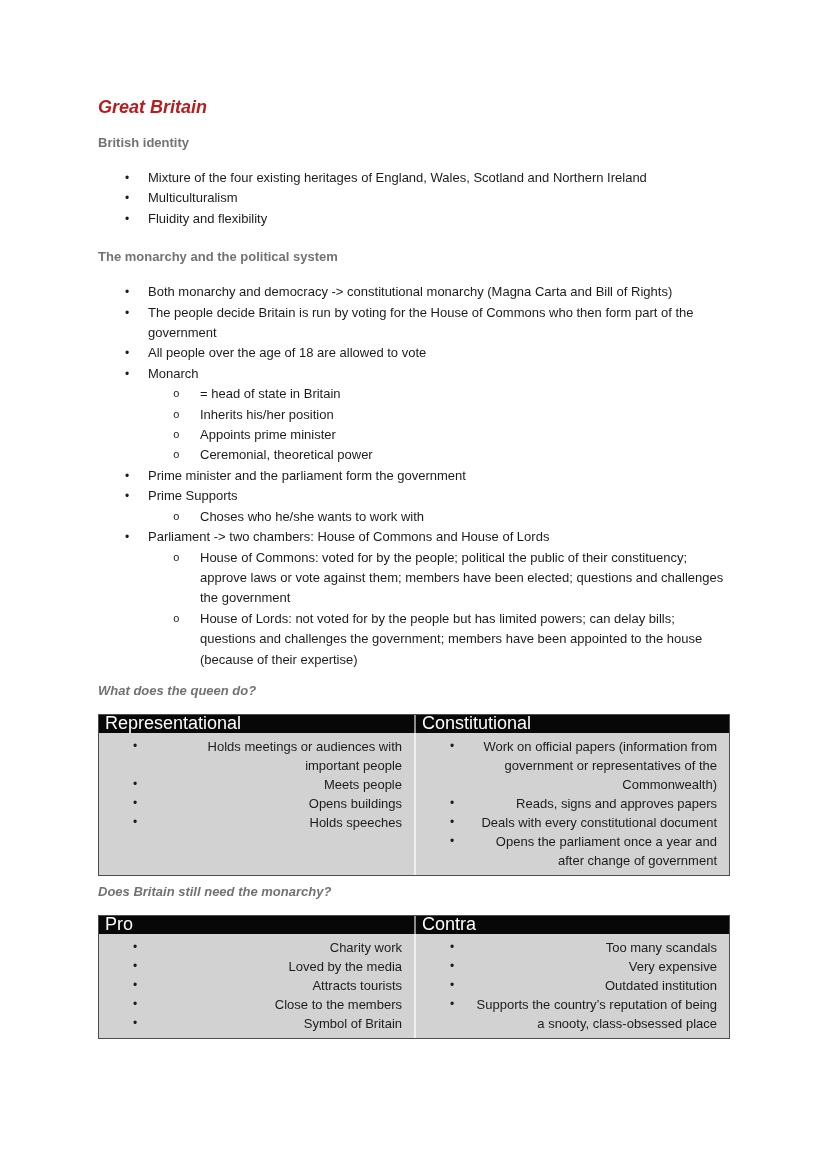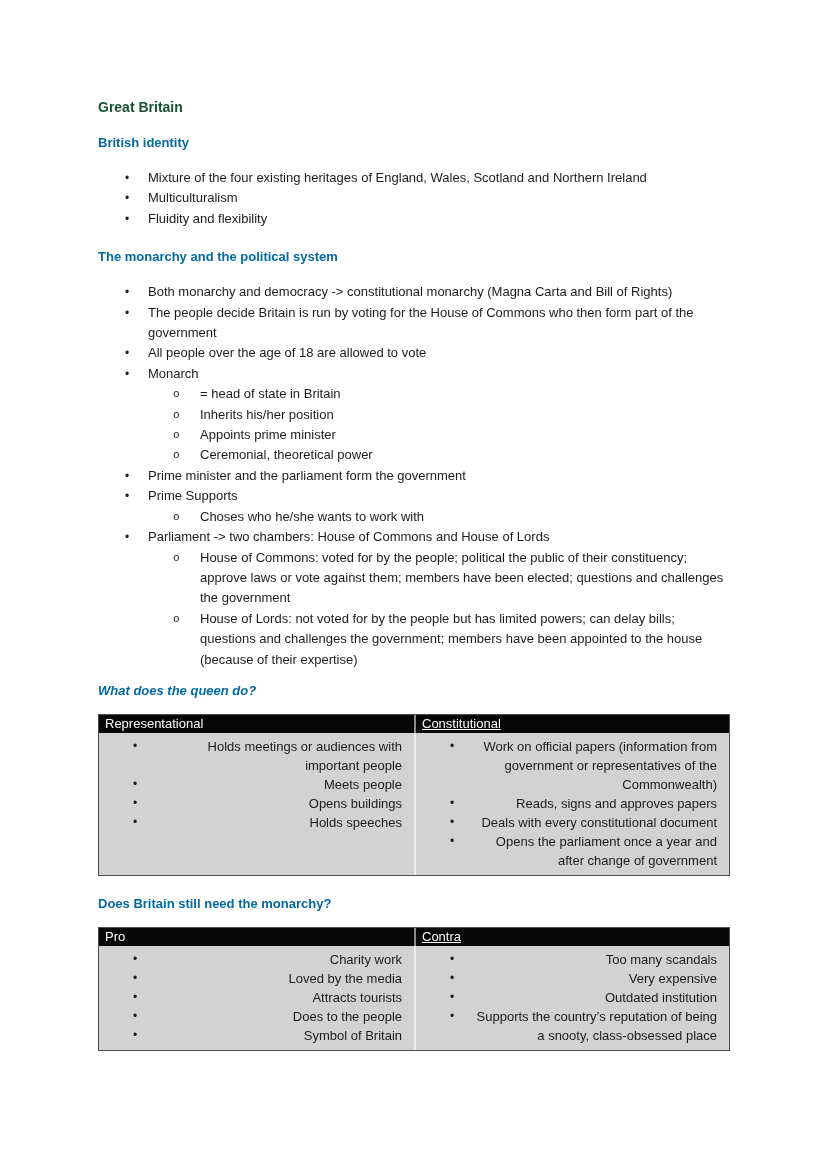--- a/index.html
+++ b/index.html
@@ -8,42 +8,42 @@
     position:relative;
     width:828px; height:1171px;
     margin:0 auto;
     background:#ffffff;
     font-family:"Liberation Sans","DejaVu Sans",sans-serif;
     font-size:13px;
     color:#1c1c1c;
     padding:97px 98px 0 98px;
     overflow:hidden;
   }
-  .doc-title { font-size:14px; font-weight:bold; line-height:21px; color:#14532d; }
-  .h2 { font-size:13px; font-weight:bold; line-height:16px; color:#0369a1; }
+  .doc-title { font-size:18px; font-weight:bold; line-height:21px; color:#b91c1c;font-style:italic; }
+  .h2 { font-size:13px; font-weight:bold; line-height:16px; color:#737373; }
   .mt-heading1 { margin-top:17px; }
   .mt-list { margin-top:17px; }
   .mt-heading2 { margin-top:20px; }
   .mt-heading3 { margin-top:13px;font-style:italic; }
   .mt-table { margin-top:15px; }
-  .mt-heading4 { margin-top:20px; }
+  .mt-heading4 { margin-top:8px;font-style:italic; }
 
   .row { display:flex; line-height:20.4px; }
   .row .m1 { flex:0 0 23px; margin-left:27px; font-size:12px; }
   .row .m2 {
     flex:0 0 27px; margin-left:75px;
     font-family:"Liberation Mono","DejaVu Sans Mono",monospace;
     font-size:11px;
   }
   .row .txt { flex:1 1 auto; }
 
   .tbl { width:632px; border:1px solid #4d4d4d; background:#d2d2d2; }
   .hrow { display:flex; background:#070707; color:#fdfdfd; }
-  .hcell { flex:0 0 50%; padding:1px 8px 2px 6px; line-height:15px; font-size:13px; }
-  .hcell.second { border-left:2px solid #8c8c8c;text-decoration:underline; }
+  .hcell { flex:0 0 50%; padding:1px 8px 2px 6px; line-height:15px; font-size:18px; }
+  .hcell.second { border-left:2px solid #8c8c8c; }
   .brow { display:flex; align-items:stretch; }
   .bcell { flex:0 0 50%; padding:4px 8px 5px 0; }
   .bcell.second { border-left:2px solid #efefef; }
   .crow { display:flex; line-height:19px; }
   .crow .m1 { flex:0 0 26px; margin-left:34px; font-size:12px; }
   .crow .txt { flex:1 1 auto; padding-right:4px;text-align:right; }
 </style>
 </head>
 <body>
 
@@ -188,21 +188,21 @@
         <div class="crow">
           <span class="m1">•</span>
           <span class="txt">Loved by the media</span>
         </div>
         <div class="crow">
           <span class="m1">•</span>
           <span class="txt">Attracts tourists</span>
         </div>
         <div class="crow">
           <span class="m1">•</span>
-          <span class="txt">Does to the people</span>
+          <span class="txt">Close to the members</span>
         </div>
         <div class="crow">
           <span class="m1">•</span>
           <span class="txt">Symbol of Britain</span>
         </div>
       </div>
       <div class="bcell second">
         <div class="crow">
           <span class="m1">•</span>
           <span class="txt">Too many scandals</span>

